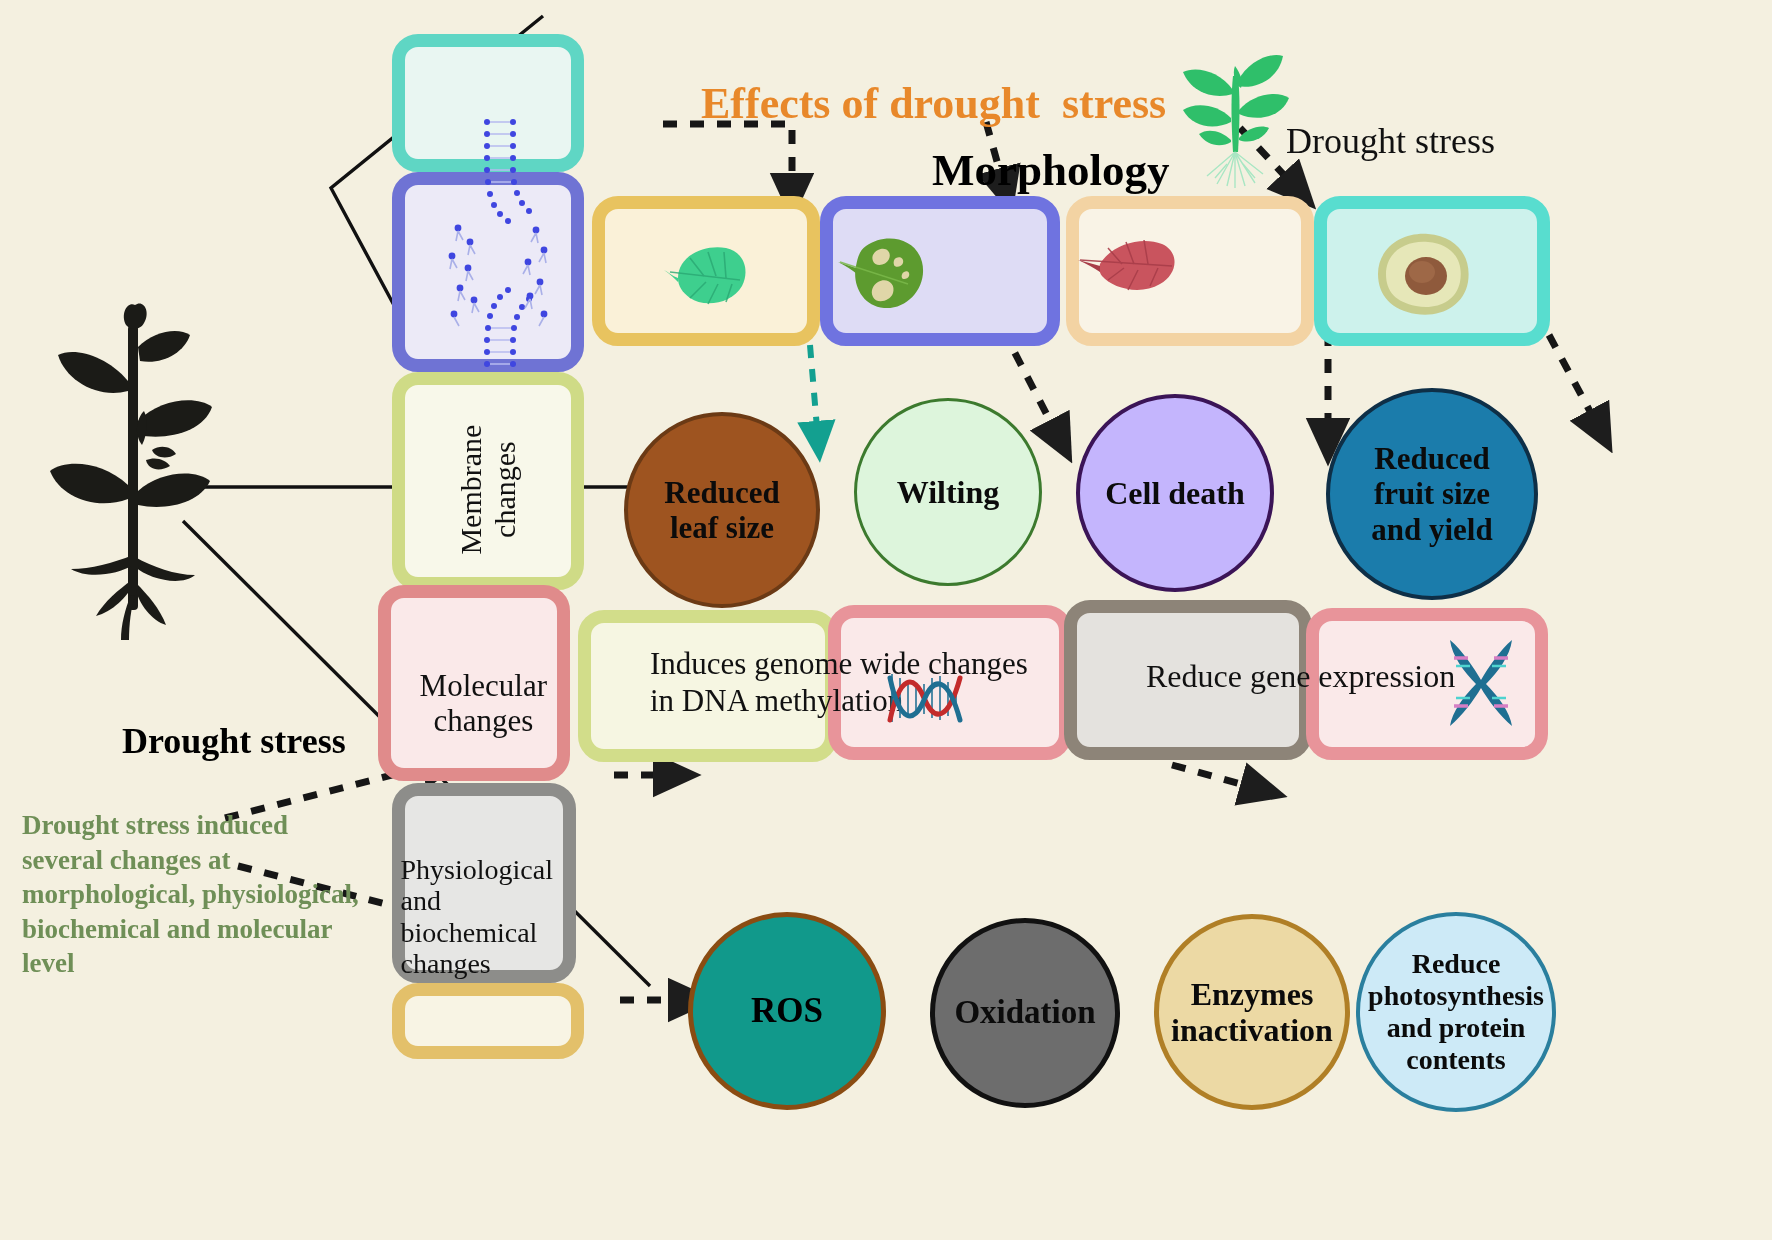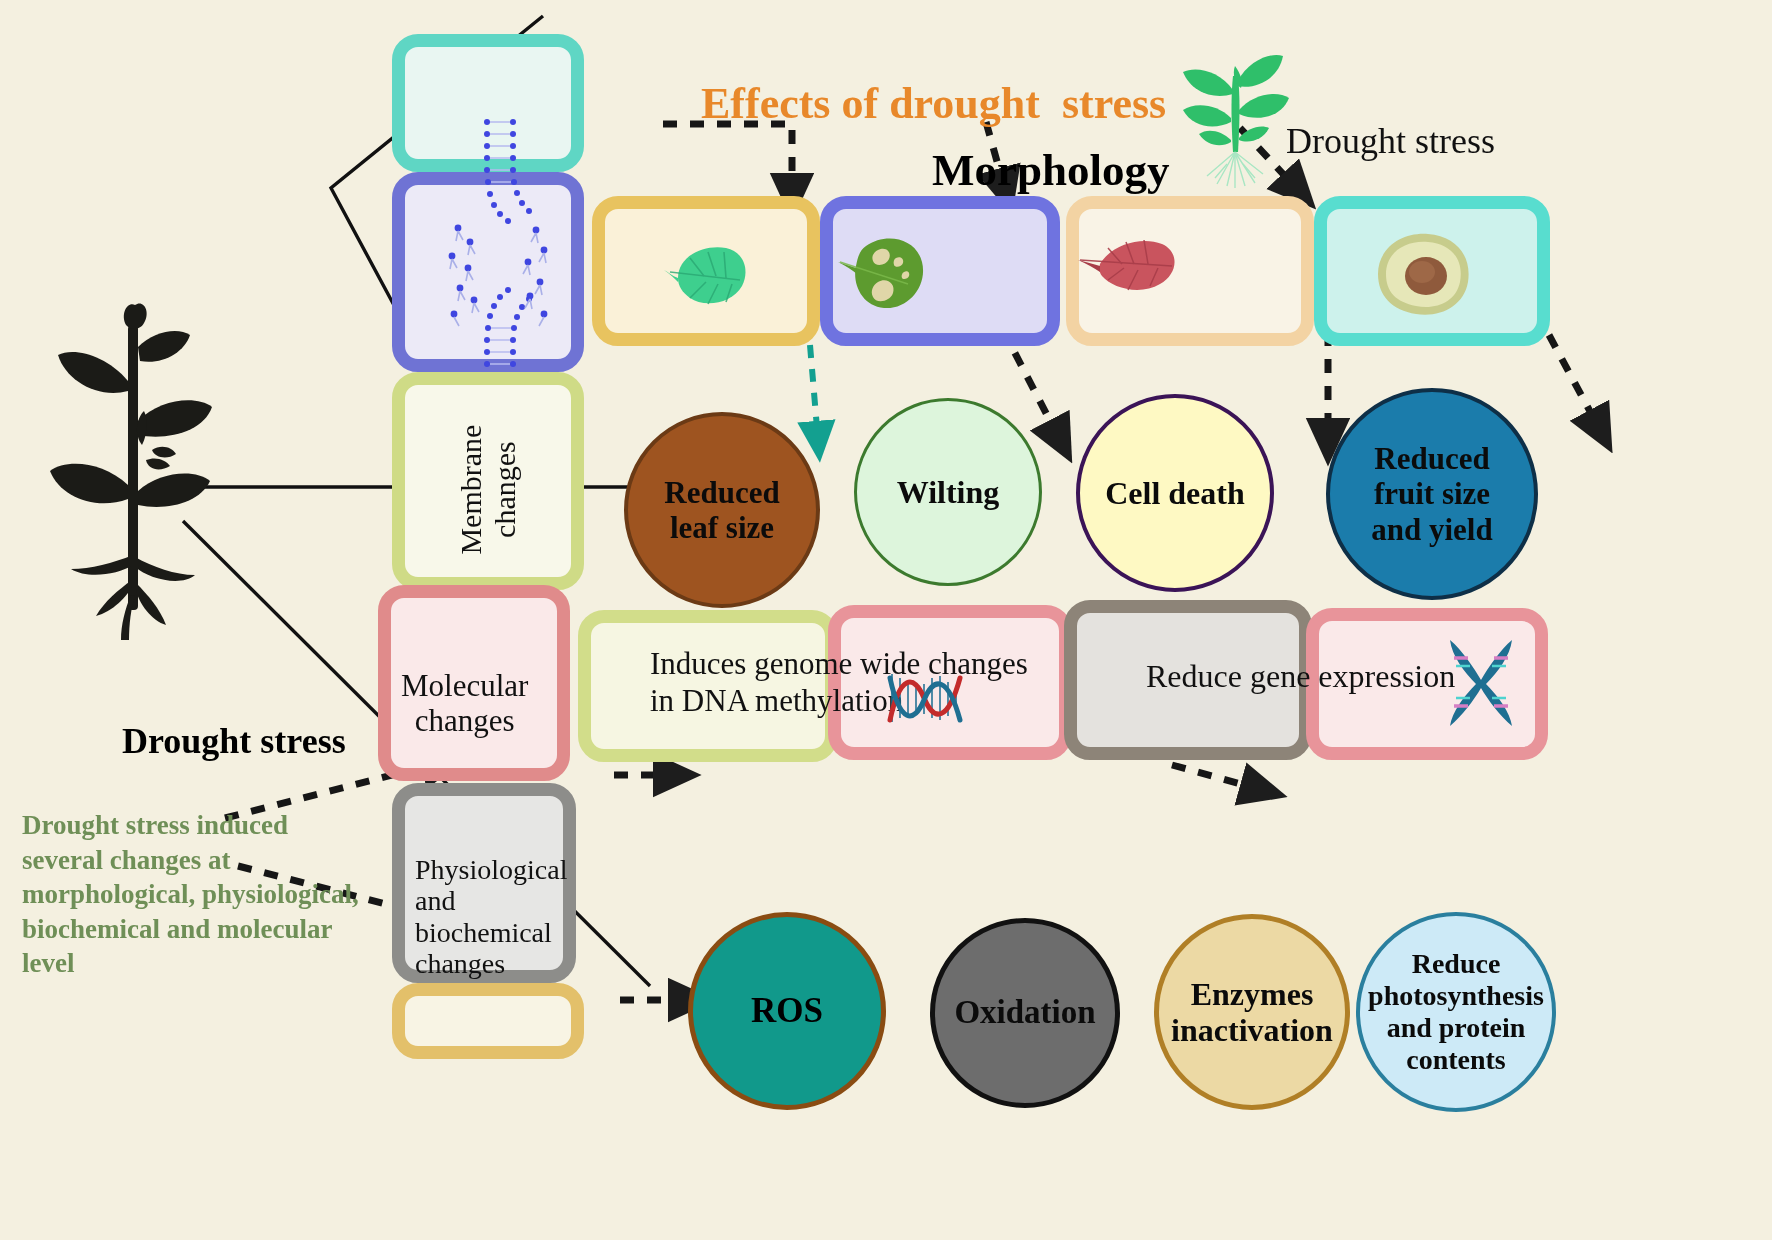--- a/index.html
+++ b/index.html
@@ -13,21 +13,21 @@
   .stage{position:absolute;left:0;top:0;width:1772px;height:1240px;}
 
   
   .rbox{
     position:absolute;
     border-style:solid;
     border-radius:26px;
     box-sizing:border-box;
     display:flex;
     align-items:center;
-    justify-content:flex-start;
+    justify-content:flex-end;
     text-align:center;
   }
   .rbox .lbl{
     font-family:"Liberation Serif", serif;
     color:#111;
     line-height:1.12;
     padding:0 10px;
     z-index:3;
   }
 
@@ -321,21 +321,21 @@
 
   <div class="circ" style="left:624px;top:412px;width:196px;height:196px;background:#9e5420;border-color:#6b3a15;border-width:4px;">
     <div class="lbl" style="font-size:31px;white-space:pre-line;color:#0b0b0b;">Reduced
 leaf size</div>
   </div>
 
   <div class="circ" style="left:854px;top:398px;width:188px;height:188px;background:#ddf5dc;border-color:#3c7a2e;border-width:3px;">
     <div class="lbl" style="font-size:32px;color:#0b0b0b;">Wilting</div>
   </div>
 
-  <div class="circ" style="left:1076px;top:394px;width:198px;height:198px;background:#fef9c3;border-color:#3b1457;border-width:4px;">
+  <div class="circ" style="left:1076px;top:394px;width:198px;height:198px;background:#c4b5fd;border-color:#3b1457;border-width:4px;">
     <div class="lbl" style="font-size:32px;color:#0b0b0b;">Cell death</div>
   </div>
 
   <div class="circ" style="left:1326px;top:388px;width:212px;height:212px;background:#1b7cab;border-color:#0e2f47;border-width:4px;">
     <div class="lbl" style="font-size:31px;white-space:pre-line;color:#0b0b0b;">Reduced
 fruit size
 and yield</div>
   </div>
 
   <div class="rbox" style="left:578px;top:610px;width:260px;height:152px;background:#f6f6e2;border-color:#d2dd8a;border-width:13px;"></div>

